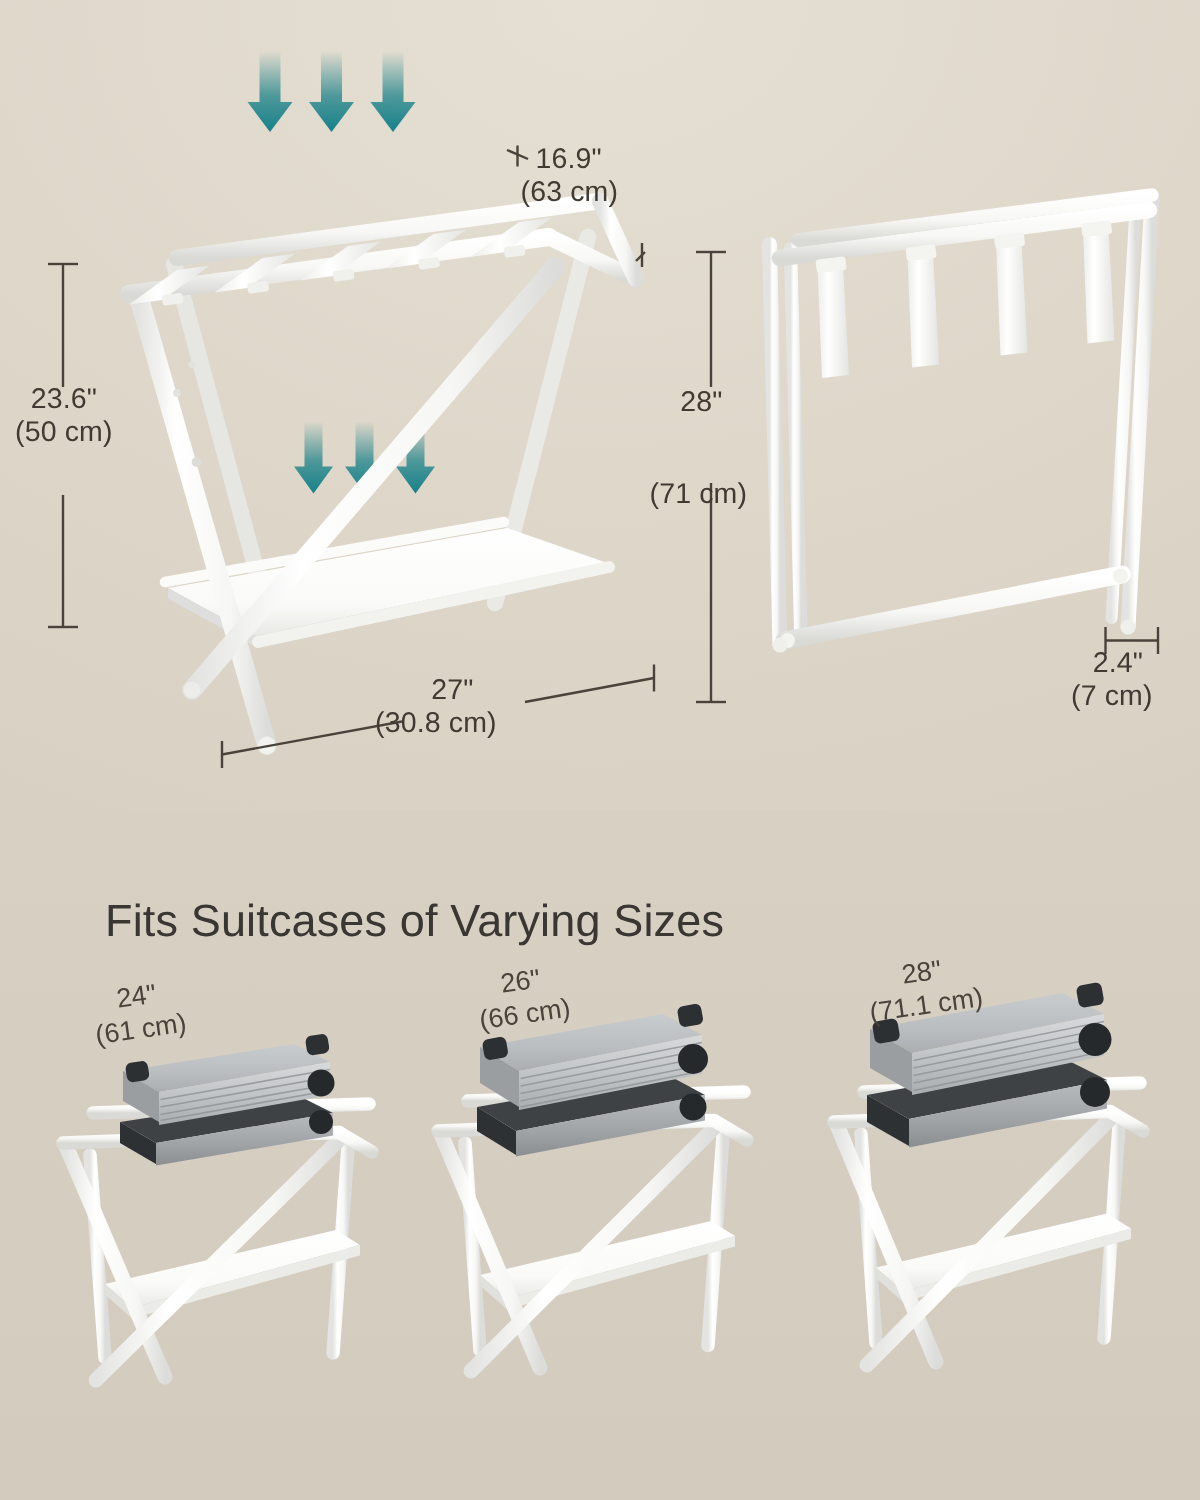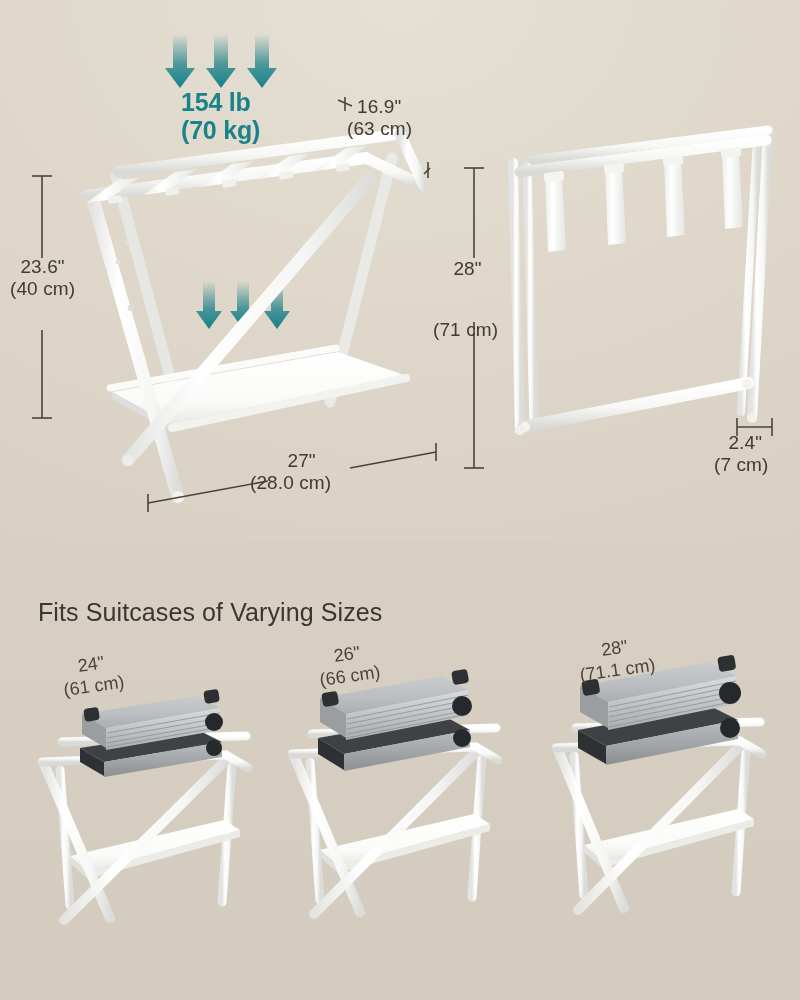--- a/index.html
+++ b/index.html
@@ -34,23 +34,24 @@
     font-weight:bold;
     font-size:25px;
     line-height:1.12;
     white-space:nowrap;
     letter-spacing:-0.2px;
   }
   .cap-text .l2{display:block;}
   .heading{
     position:absolute;
     color:#3a3633;
-    font-size:25px;
+    font-size:30px;
     letter-spacing:.1px;
     white-space:nowrap;
+    margin-left:32px;
   }
   .size-label{
     position:absolute;
     color:#4a433b;
     font-size:18px;
     line-height:1.2;
     white-space:nowrap;
     text-align:center;
     transform-origin:center center;
   }
@@ -314,39 +315,35 @@
           <path d="M 609,722 L 736,696"></path>
         <path d="M 609,727 L 736,701"></path>
       </g>
       <rect x="582" y="680" width="17" height="15" rx="4" fill="#2d3033" transform="rotate(-10 590 686)"></rect>
       <rect x="718" y="656" width="17" height="15" rx="4" fill="#2d3033" transform="rotate(-10 726 662)"></rect>
       <ellipse cx="730" cy="693" rx="11" ry="11" fill="#26292c"></ellipse>
       <ellipse cx="730" cy="728" rx="10" ry="10" fill="#26292c"></ellipse>
     </g>
   </svg>
 
-  <div class="cap-text" style="left:181px;top:88px;">
-    <span>154 lb</span>
-    <span class="l2">(70 kg)</span>
-  </div>
 
 
   <div class="dim-text" style="left:10px;top:256px;text-align:center;">
     <span>23.6"</span>
-    <span class="l2">(40 cm)</span>
+    <span class="l2">(50 cm)</span>
   </div>
 
   <div class="dim-text" style="left:357px;top:96px;">
     <span>16.9"</span>
     <span class="l2" style="margin-left:-10px;">(63 cm)</span>
   </div>
 
   <div class="dim-text" style="left:272px;top:450px;text-align:center;">
     <span>27"</span>
-    <span class="l2" style="margin-left:-22px;">(28.0 cm)</span>
+    <span class="l2" style="margin-left:-22px;">(30.8 cm)</span>
   </div>
 
   <div class="dim-text" style="left:437px;top:258px;text-align:center;">
     <span>28"</span>
     <span class="l2" style="margin-left:-4px;margin-top:39px;">(71 cm)</span>
   </div>
 
   <div class="dim-text" style="left:722px;top:432px;text-align:center;">
     <span>2.4"</span>
     <span class="l2" style="margin-left:-8px;">(7 cm)</span>

